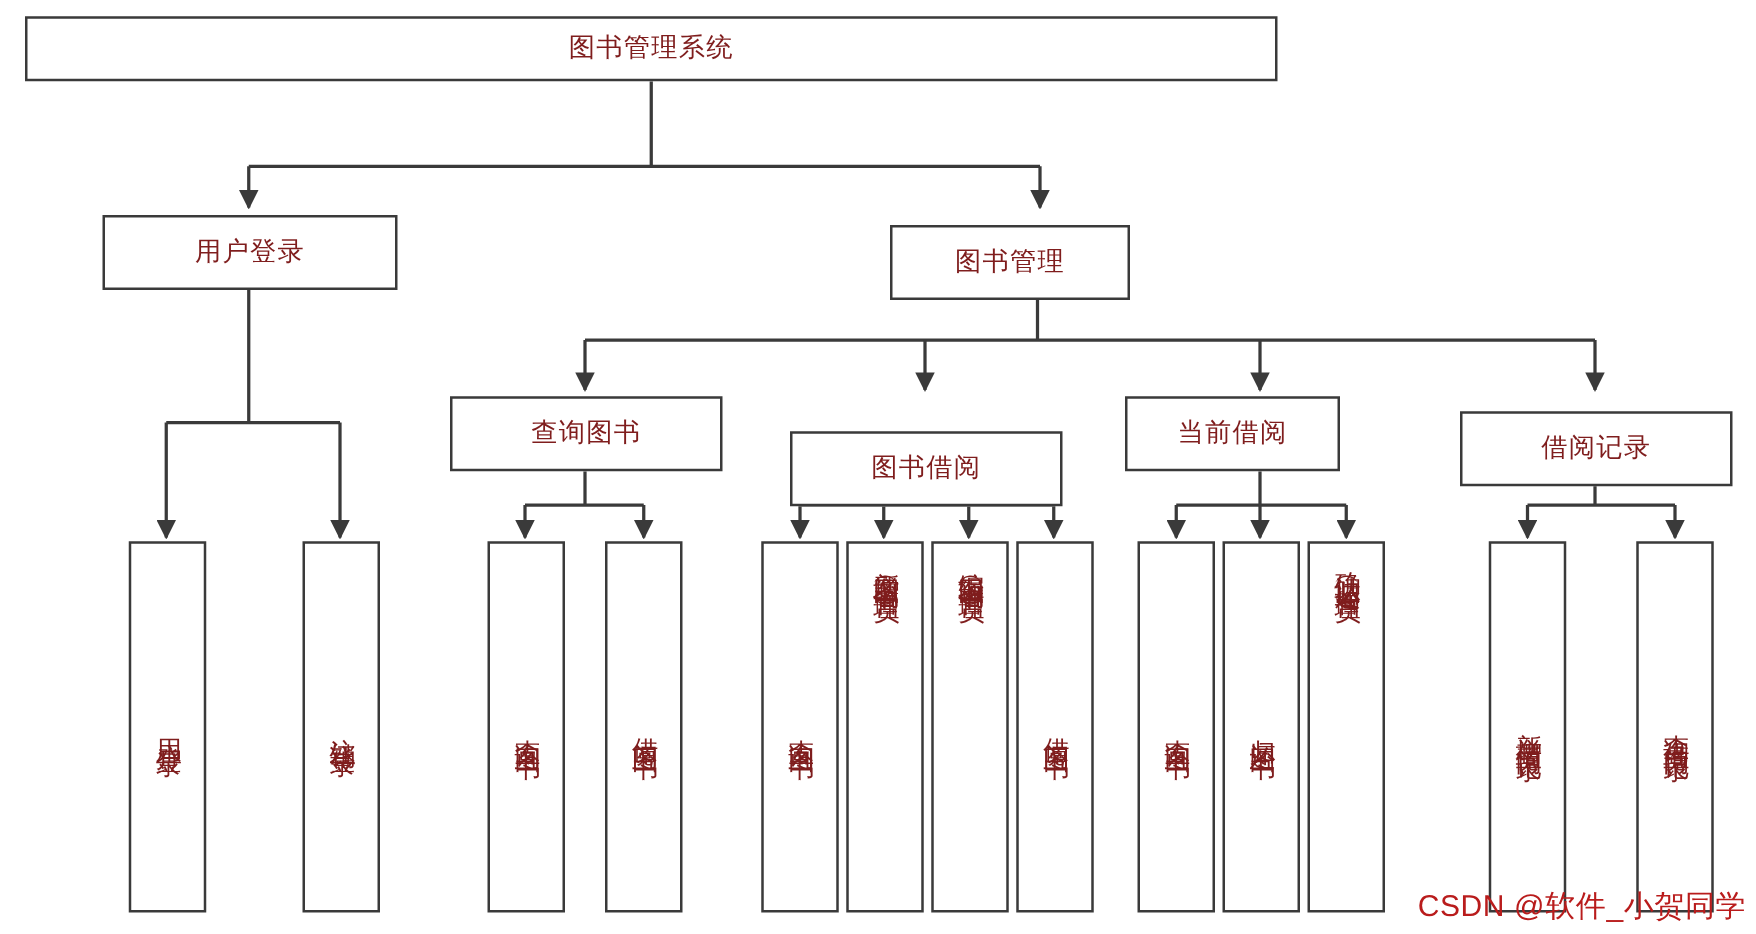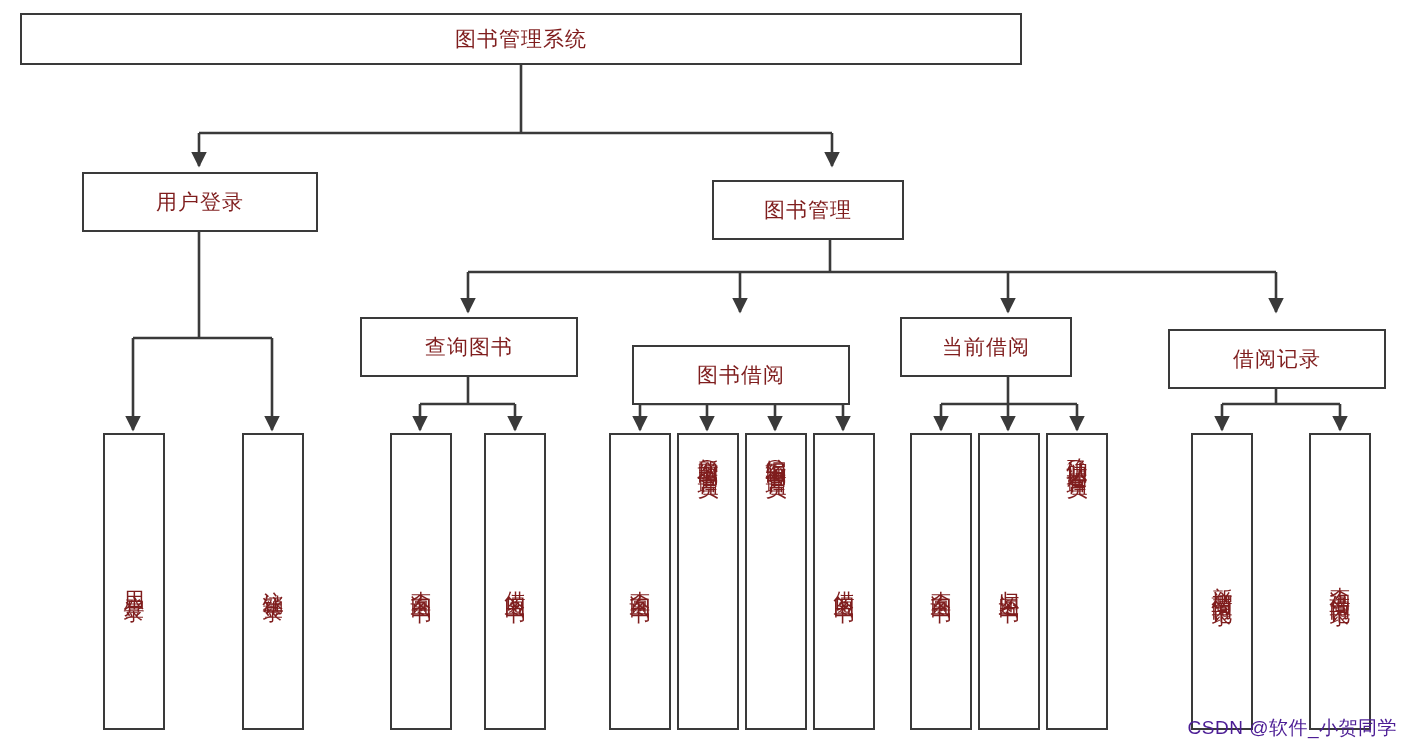--- a/index.html
+++ b/index.html
@@ -61,22 +61,22 @@
     margin:0 auto;
   }
   .node-leaf.tall .label{letter-spacing:3px;}
   
   .node-leaf.mid{align-items:center;padding-top:0;}
   
   #watermark{
     position:absolute;
     right:8px;
     bottom:6px;
-    font-size:19px;
-    color:#4c1d95;
+    font-size:24px;
+    color:#b91c1c;
     letter-spacing:0.5px;
     white-space:nowrap;
     user-select:none;
   }
 </style>
 </head>
 <body>
 
 <div id="diagram">
 

